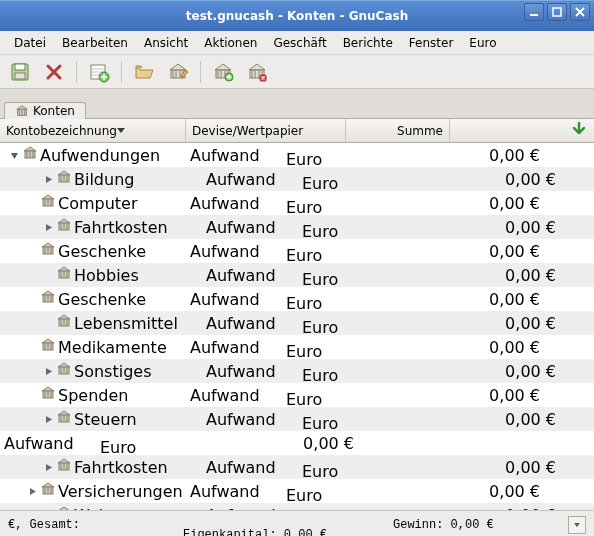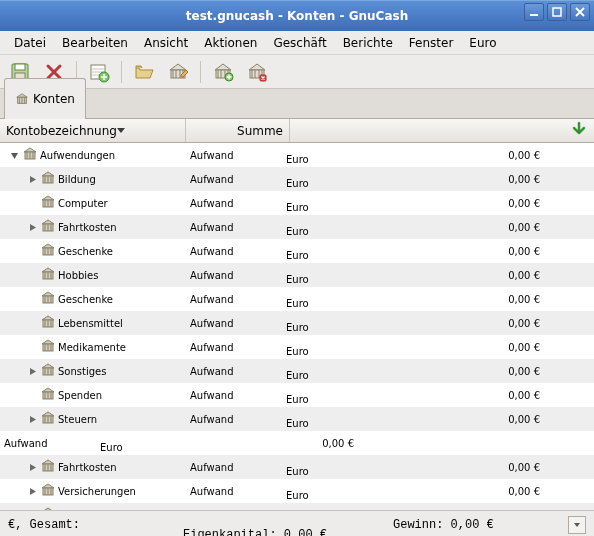--- a/index.html
+++ b/index.html
@@ -97,21 +97,21 @@
     background: #e0ddd8;
     display: flex;
     align-items: flex-end;
     padding: 0 4px;
     border-bottom: 1px solid #b0aaa2;
   }
   .tab {
     display: flex;
     align-items: center;
     gap: 4px;
-    padding: 13px 10px;
+    padding: 1px 10px;
     background: #edeceb;
     border: 1px solid #b0aaa2;
     border-bottom: none;
     border-radius: 3px 3px 0 0;
     position: relative;
     top: 1px;
     cursor: pointer;
   }
   .tab svg { width: 14px; height: 14px; }
 
@@ -146,23 +146,23 @@
   
   .tree {
     background: #fff;
     height: 367px;
     overflow: hidden;
   }
   .row {
     height: 24px;
     display: flex;
     align-items: center;
-    font-size: 10px;
-  }
-  .row.odd { background: #eeeeee; }
+    font-size: 16px;
+  }
+  .row.odd { background: #eeeeee; padding-left: 16px; }
   .cell-name {
     width: 186px;
     display: flex;
     align-items: center;
     gap: 2px;
     overflow: hidden;
     white-space: nowrap;
   }
   .cell-type { width: 96px; padding-left: 4px; }
   .cell-cur { width: 160px; padding-left: 4px; margin-top: 8px; }
@@ -303,20 +303,23 @@
       </svg>
     <span>Konten</span>
   </div>
 </div>
 
 <div class="colheaders">
   <div class="colh name">
     <span>Kontobezeichnung</span>
     <span class="sort-tri"></span>
   </div>
+  <div class="colh cur">
+    <span>Devise/Wertpapier</span>
+  </div>
   <div class="colh sum">
     <span>Summe</span>
   </div>
   <div class="colh act">
     <span class="act-arrow">
       <svg viewBox="0 0 18 18">
           <path d="M9 3 L9 13 M9 13 L4 8 M9 13 L14 8" stroke="#3ca03c" stroke-width="2.5" fill="none" stroke-linecap="round" stroke-linejoin="round"></path>
           <path d="M9 3 L9 13 M9 13 L4 8 M9 13 L14 8" stroke="#2e7a2e" stroke-width="0.8" fill="none"></path>
         </svg>
     </span>

